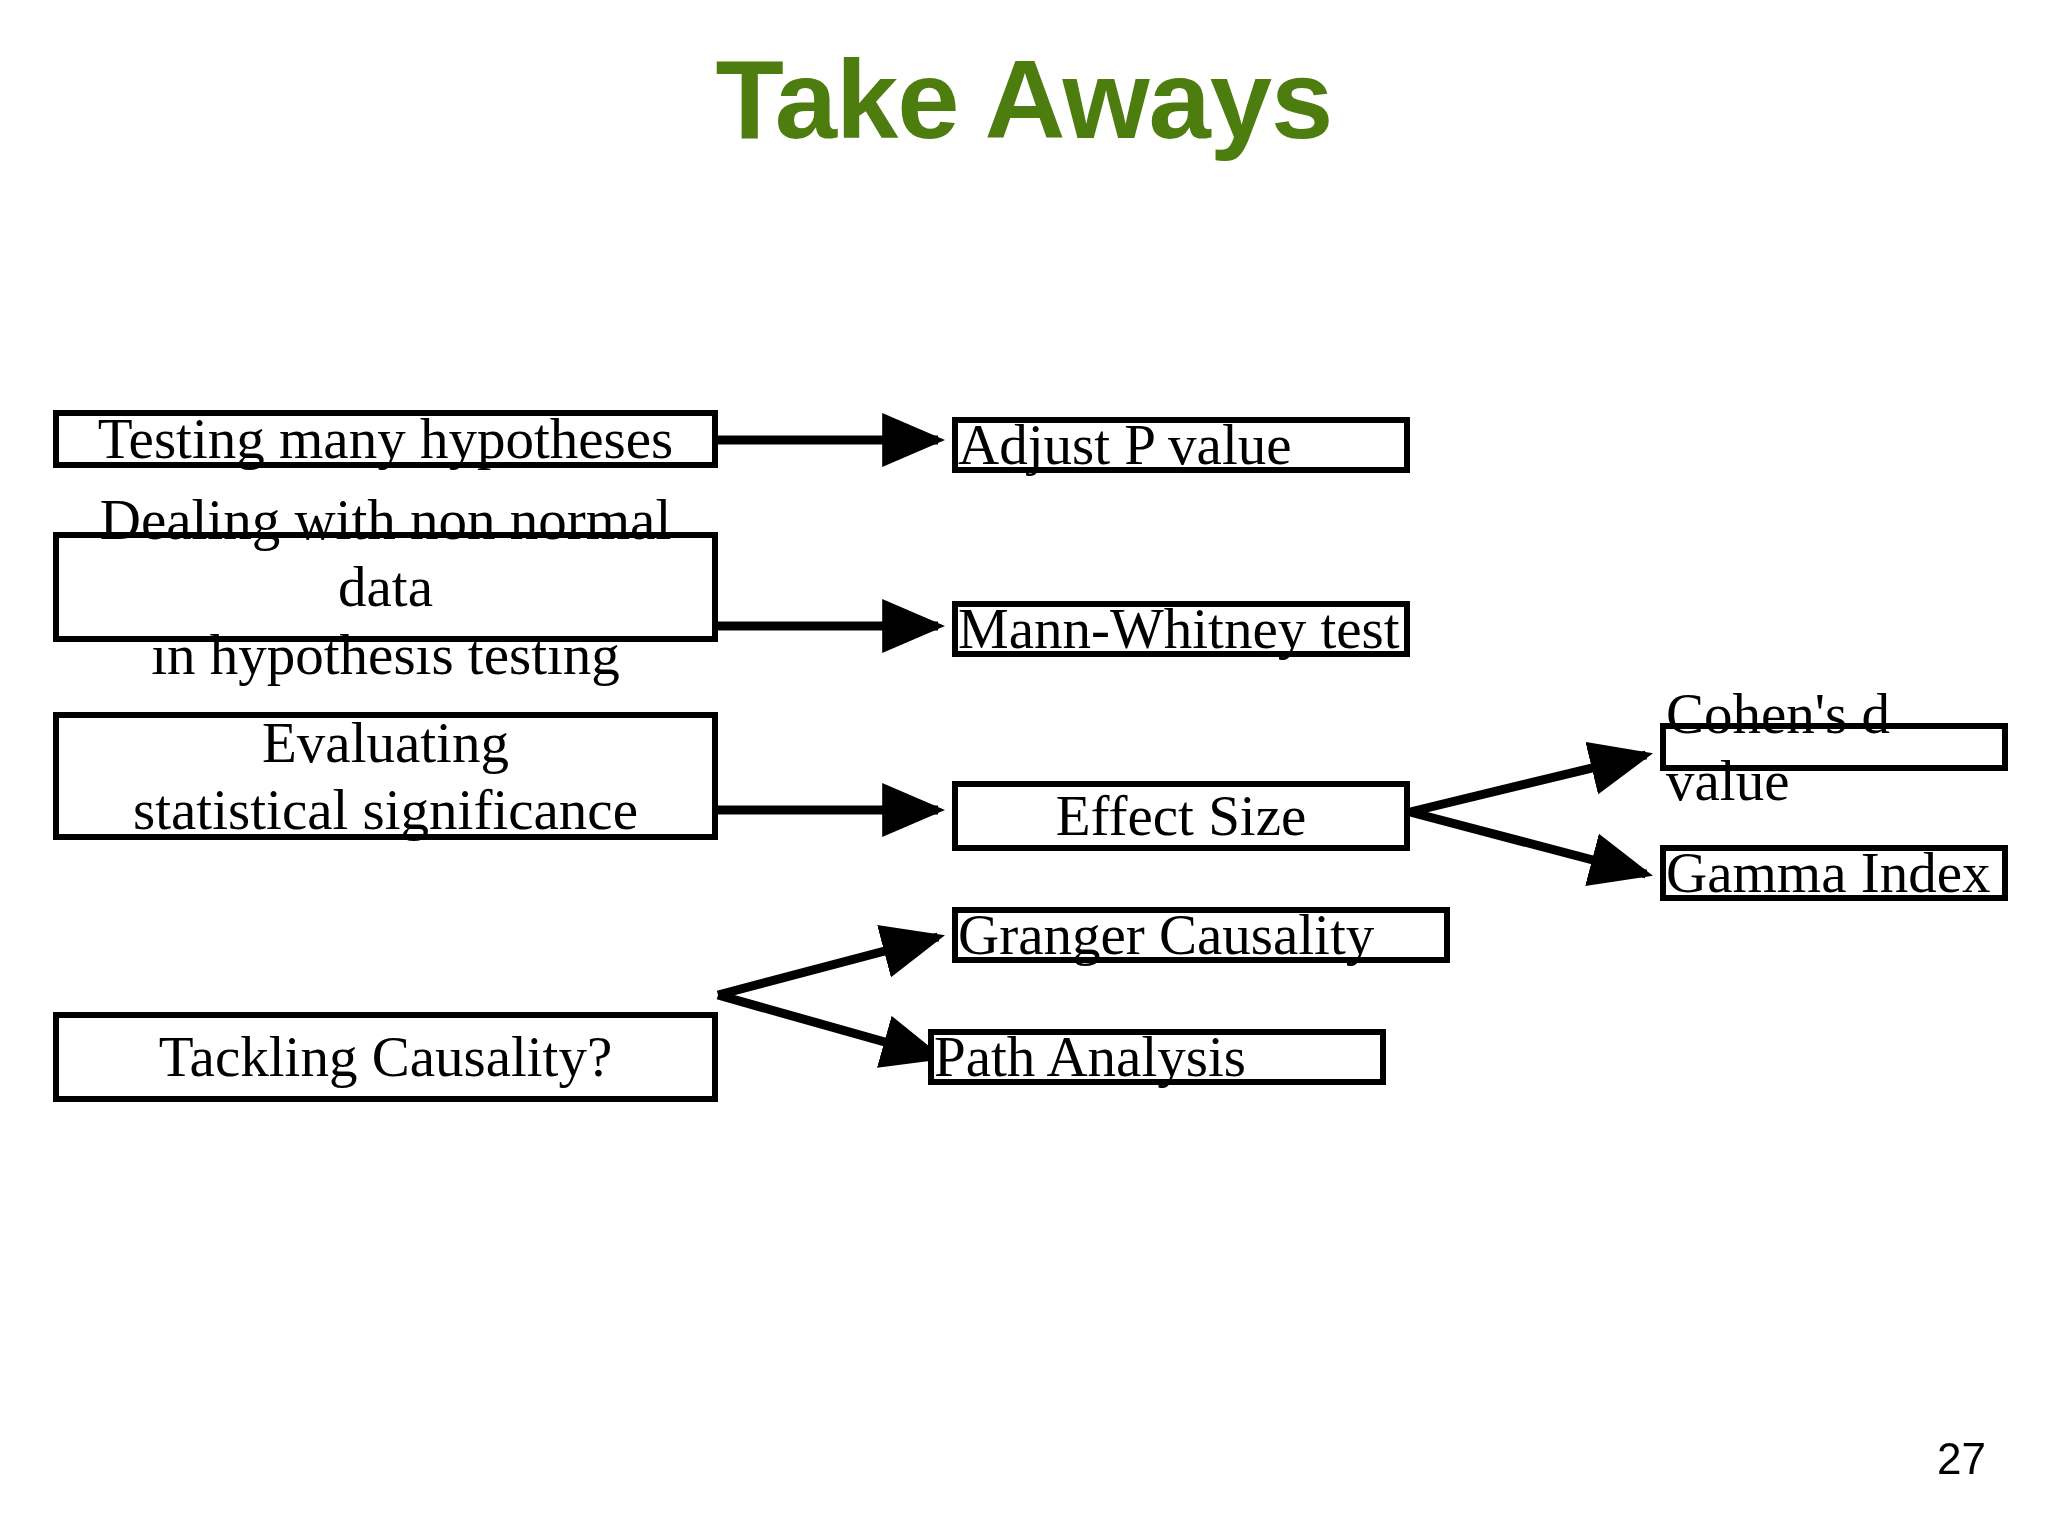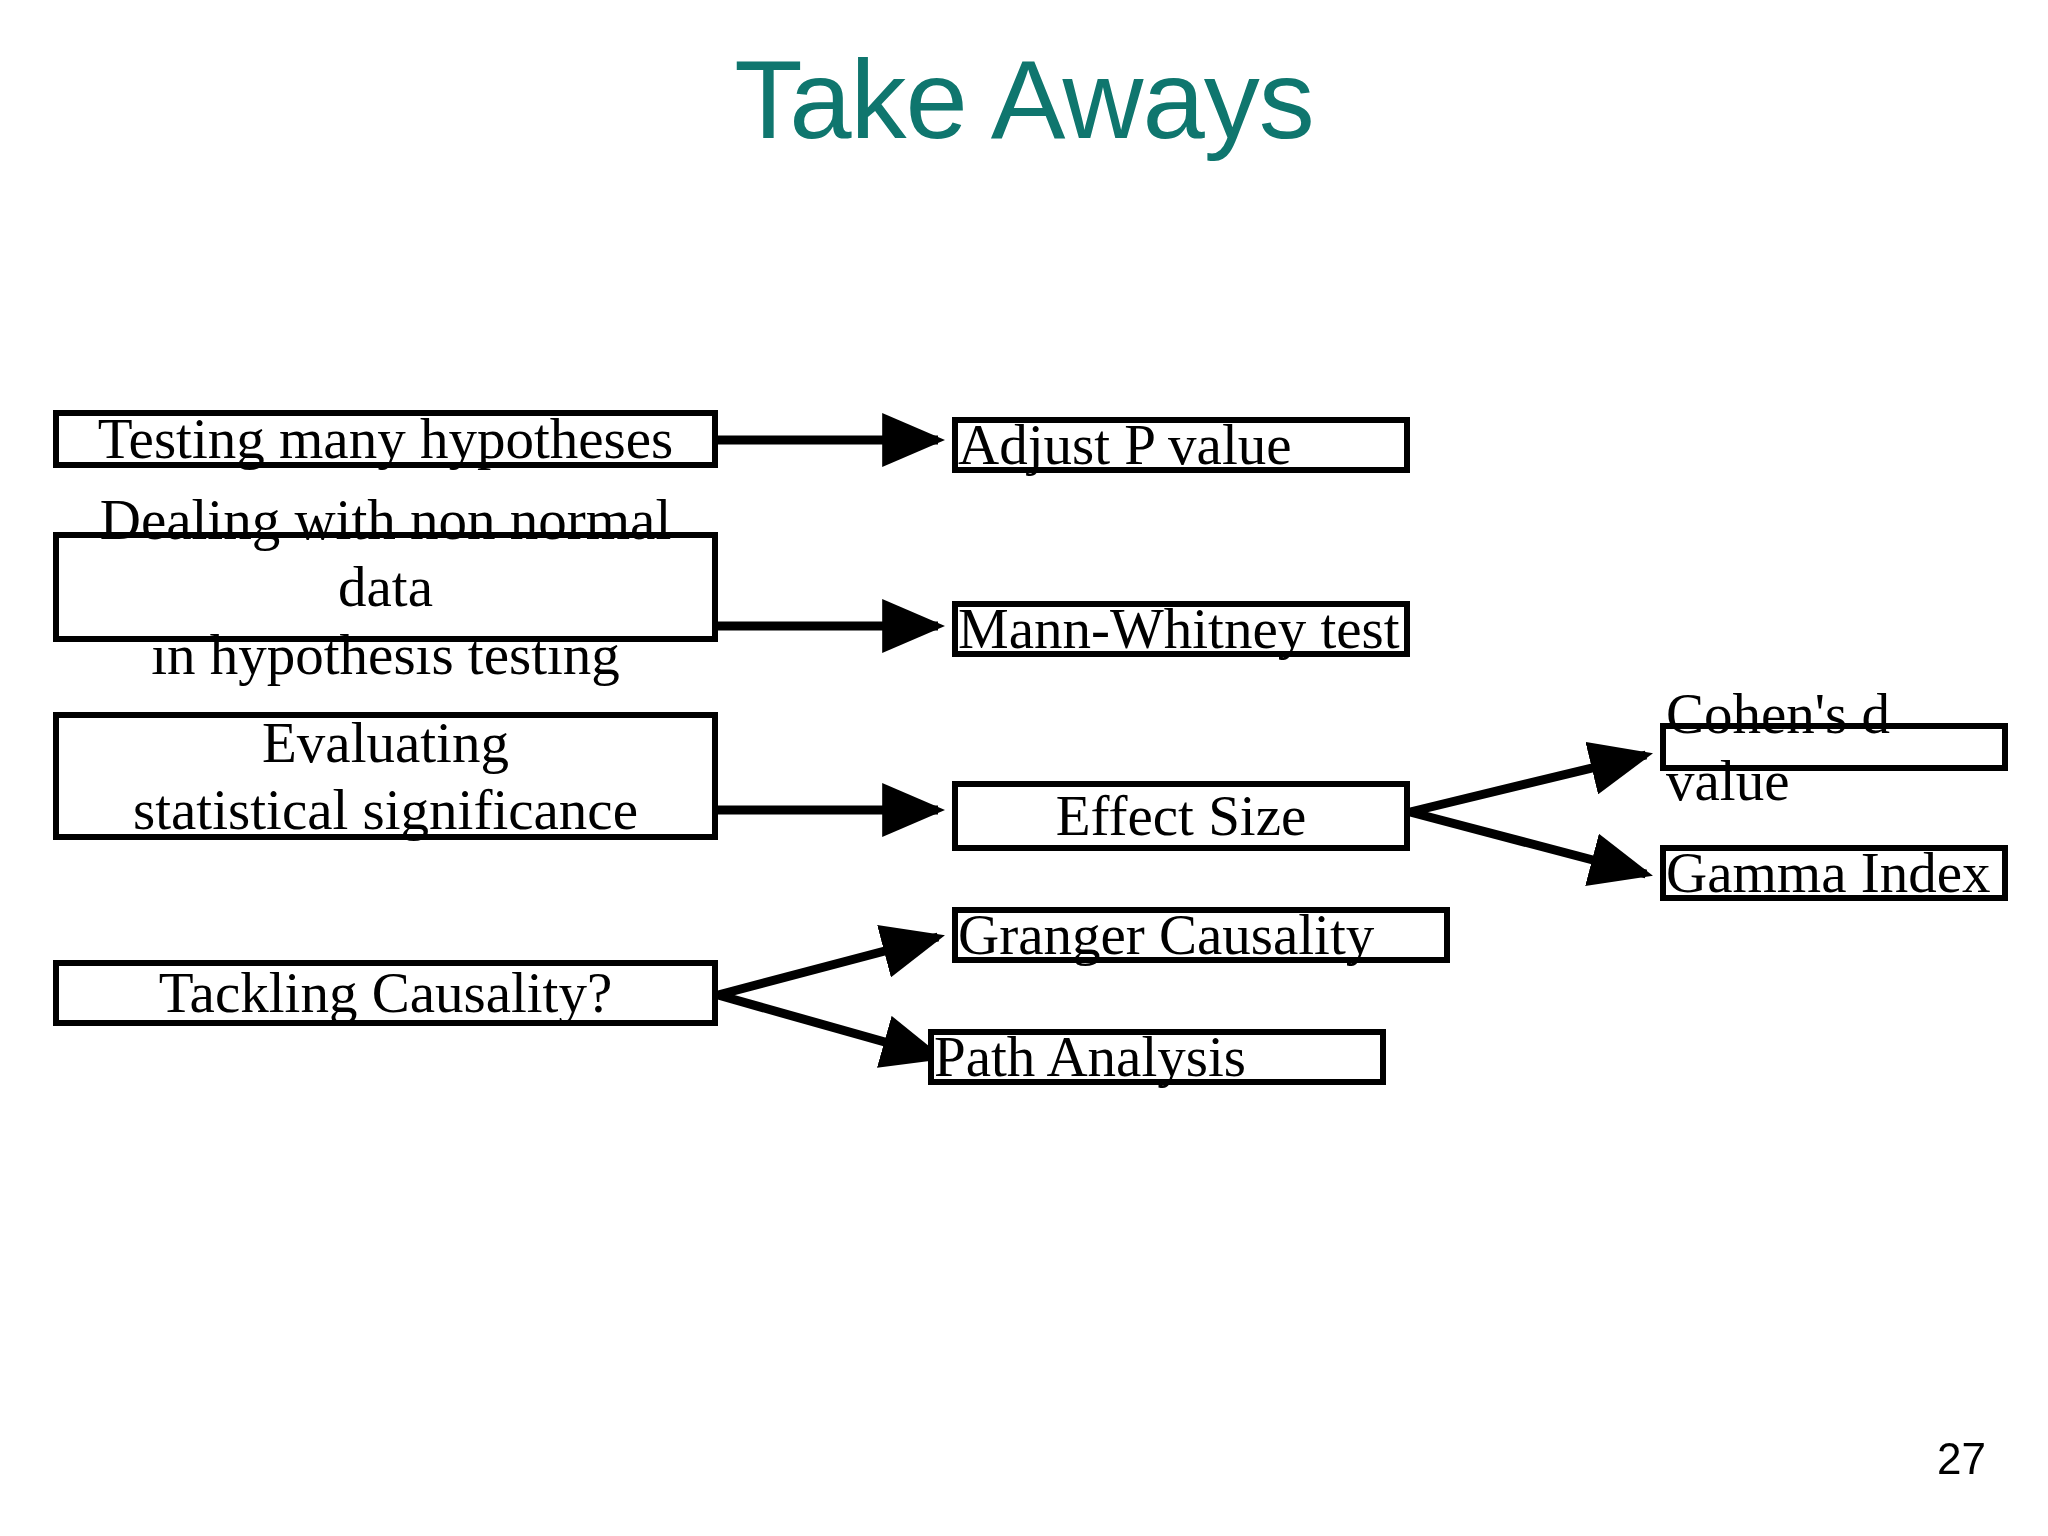--- a/index.html
+++ b/index.html
@@ -17,22 +17,22 @@
   }
   #slide-title {
     position: absolute;
     left: 0;
     top: 36px;
     width: 2048px;
     text-align: center;
     font-family: "Liberation Sans", "DejaVu Sans", sans-serif;
     font-size: 112px;
     line-height: 1.15;
-    font-weight: 400;
-    color: #0f766e;
+    font-weight: 700;
+    color: #4d7c0f;
     letter-spacing: -1px;
   }
   .node {
     position: absolute;
     box-sizing: border-box;
     border: 6px solid #000000;
     background: #ffffff;
     color: #000000;
     font-family: "Liberation Serif", "DejaVu Serif", serif;
     font-size: 57px;
@@ -51,21 +51,21 @@
   }
   .node .node-text {
     display: block;
     width: 100%;
   }
 
   
   #node-testing-many-hypotheses { left: 53px;  top: 410px;  width: 665px; height: 58px; }
   #node-dealing-non-normal      { left: 53px;  top: 532px;  width: 665px; height: 110px; }
   #node-evaluating-significance { left: 53px;  top: 712px;  width: 665px; height: 128px; }
-  #node-tackling-causality      { left: 53px;  top: 960px;  width: 665px; height: 66px; }
+  #node-tackling-causality      { left: 53px;  top: 1012px;  width: 665px; height: 90px; }
 
   
   #node-adjust-p-value   { left: 952px; top: 417px;  width: 458px; height: 56px; }
   #node-mann-whitney     { left: 952px; top: 601px;  width: 458px; height: 56px; }
   #node-effect-size      { left: 952px; top: 781px;  width: 458px; height: 70px; }
   #node-granger-causality{ left: 952px; top: 907px;  width: 498px; height: 56px; }
   #node-path-analysis    { left: 928px; top: 1029px; width: 458px; height: 56px; }
 
   
   #node-cohens-d-value { left: 1660px; top: 723px; width: 348px; height: 48px; }

